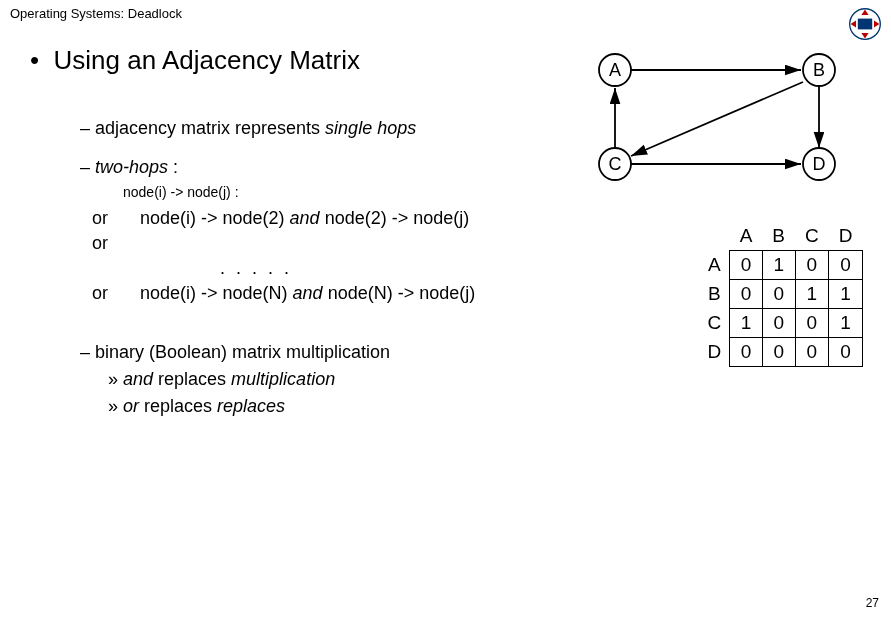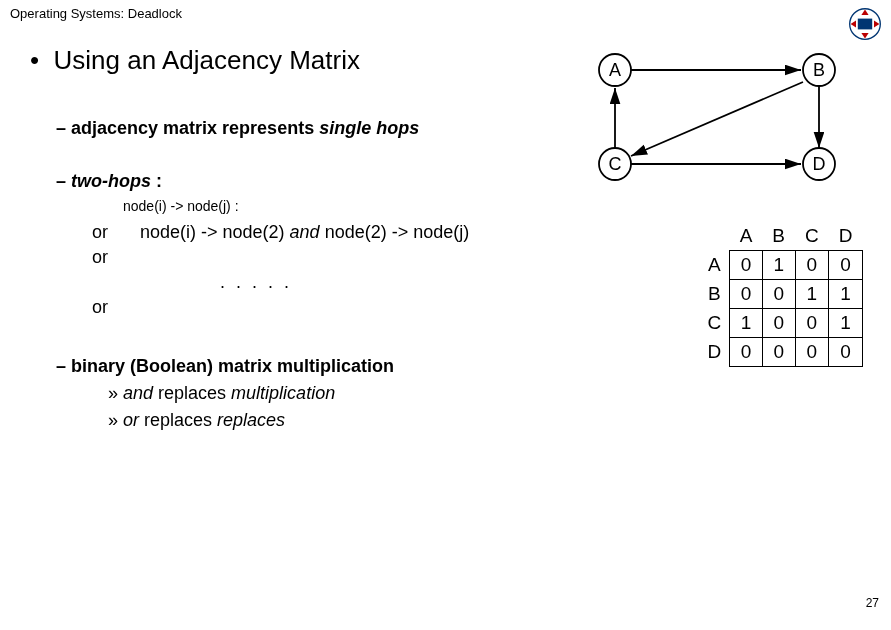--- a/index.html
+++ b/index.html
@@ -22,25 +22,24 @@
       width: 36px;
       height: 36px;
     }
     .logo svg { width: 100%; height: 100%; }
     .bullet-main {
       font-size: 26px;
       padding: 18px 0 0 30px;
     }
     .dash {
       font-size: 18px;
-      padding-left: 56px;
-      font-weight: bold;
+      padding-left: 80px;
     }
     .dash-1 { margin-top: 42px; }
-    .dash-2 { margin-top: 32px; }
+    .dash-2 { margin-top: 18px; }
     .indent-1 { padding-left: 92px; font-size: 14px; margin-top: 6px; margin-left: 31px; }
     .hop-row {
       display: flex;
       padding-left: 92px;
       font-size: 18px;
       margin-top: 4px;
     }
     .hop-or { width: 48px; }
     .dots { padding-left: 220px; font-size: 18px; margin-top: 4px; letter-spacing: 3px;}
     .dash-3 { margin-top: 38px; }
@@ -119,20 +118,21 @@
 <div class="hop-row">
   <div class="hop-or">or</div>
   <div><span>node(i) -&gt; node(2) </span><span class="italic">and</span><span> node(2) -&gt; node(j)</span></div>
 </div>
 <div class="hop-row">
   <div class="hop-or">or</div>
 </div>
 <div class="dots">. . . . .</div>
 <div class="hop-row">
   <div class="hop-or">or</div>
+  <div><span>node(i) -&gt; node(N) </span><span class="italic">and</span><span> node(N) -&gt; node(j)</span></div>
 </div>
 
 <div class="dash dash-3">– binary (Boolean) matrix multiplication</div>
 
 <div class="double-arrow">
   <span>» </span><span class="italic">and</span><span> replaces </span><span class="italic">multiplication</span>
 </div>
 <div class="double-arrow">
   <span>» </span><span class="italic">or</span><span> replaces </span><span class="italic">replaces</span>
 </div>

